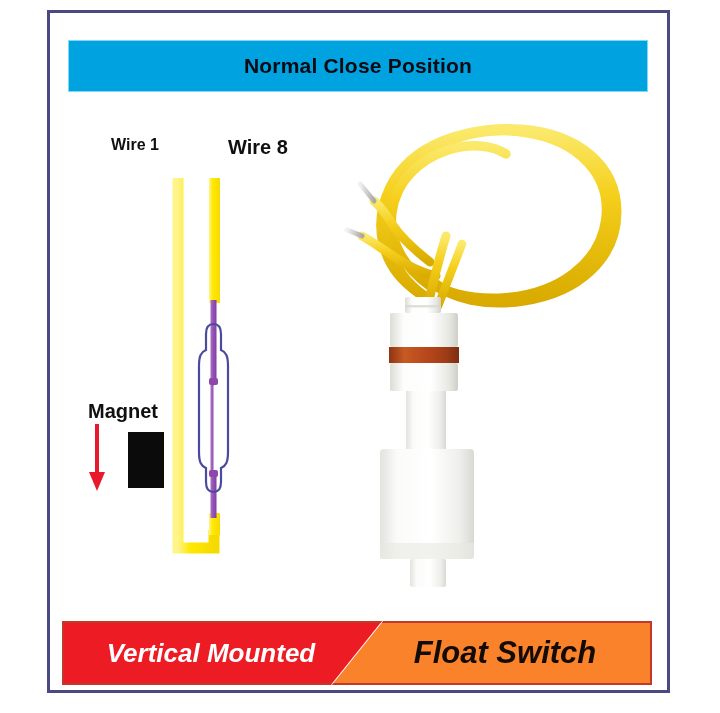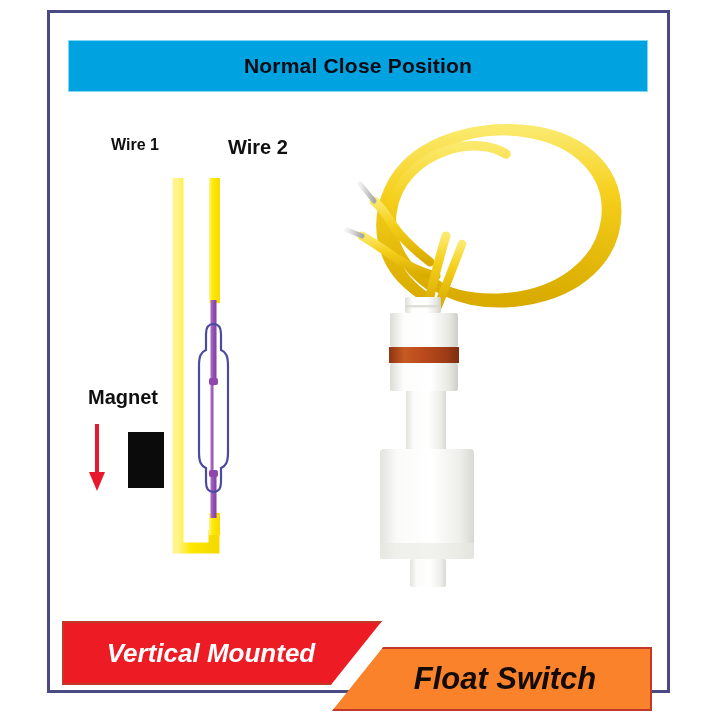--- a/index.html
+++ b/index.html
@@ -64,21 +64,21 @@
 
   .diag-label {
     position: absolute;
     font-family: "Liberation Sans", sans-serif;
     font-weight: bold;
     color: #101010;
     white-space: pre;
   }
   #label-wire1 { left: 111px; top: 136px; font-size: 16px; }
   #label-wire2 { left: 228px; top: 136px; font-size: 20px; }
-  #label-magnet { left: 88px; top: 386px; font-size: 20px; }
+  #label-magnet { left: 88px; top: 400px; font-size: 20px; }
   #label-reed {
     left: 244px; top: 382px; font-size: 19px; line-height: 25px;
   }
 
   
   #footer-wrap {
     position: absolute;
     left: 62px;
     top: 621px;
     width: 590px;
@@ -100,21 +100,21 @@
     margin-right: 22px;
   }
   #footer-right {
     position: absolute;
     left: 270px; top: 0;
     width: 320px; height: 64px;
     background: #f9822b;
     border: 2px solid #c0392b;
     box-sizing: border-box;
     clip-path: polygon(16% 0, 100% 0, 100% 100%, 0 100%);
-    display: flex; align-items: center; justify-content: center; margin-top: 26px;
+    display: flex; align-items: center; justify-content: center;
   }
   #footer-right .txt {
     font-size: 31px; font-weight: bold; color: #120b06;
     margin-left: 26px;
   }
 </style>
 </head>
 <body>
 
 <div id="page">
@@ -275,21 +275,21 @@
       <rect x="380" y="449" width="94" height="110" rx="4" fill="url(#bodyGrad)"></rect>
       <rect x="380" y="543" width="94" height="16" fill="#e9e9e4" opacity="0.65"></rect>
     </g>
 
     <g>
       <rect x="410" y="559" width="36" height="28" rx="2" fill="url(#bodyGrad)"></rect>
     </g>
   </svg>
 
   <div class="diag-label" id="label-wire1">Wire 1</div>
-  <div class="diag-label" id="label-wire2">Wire 2</div>
+  <div class="diag-label" id="label-wire2">Wire 8</div>
   <div class="diag-label" id="label-magnet">Magnet</div>
 
   <div id="footer-wrap">
     <div id="footer-left">
       <span class="txt">Vertical Mounted</span>
     </div>
     <div id="footer-right">
       <span class="txt">Float Switch</span>
     </div>
   </div>

